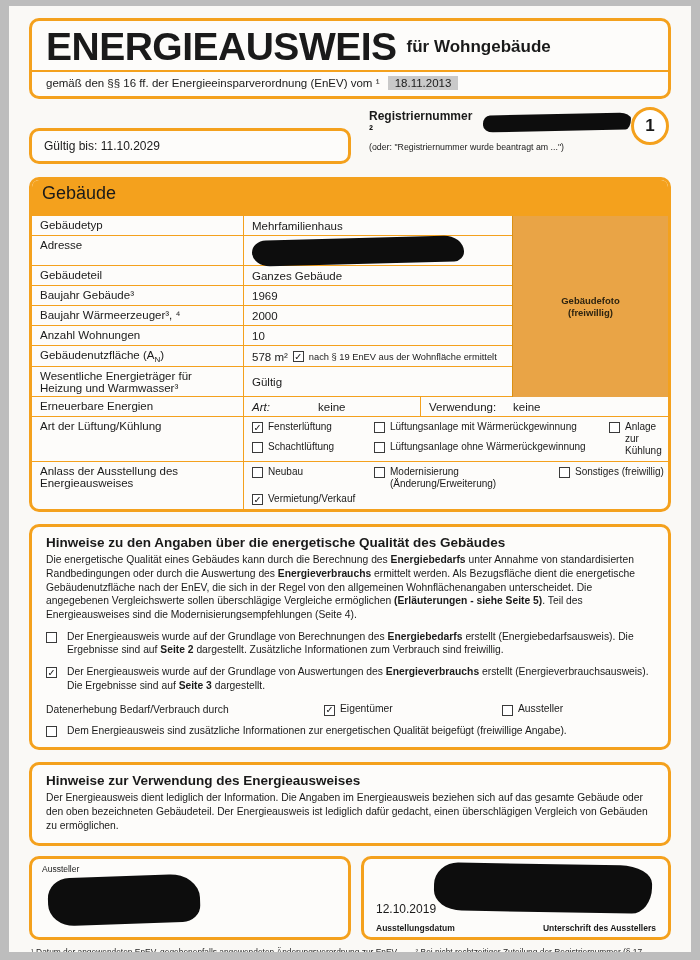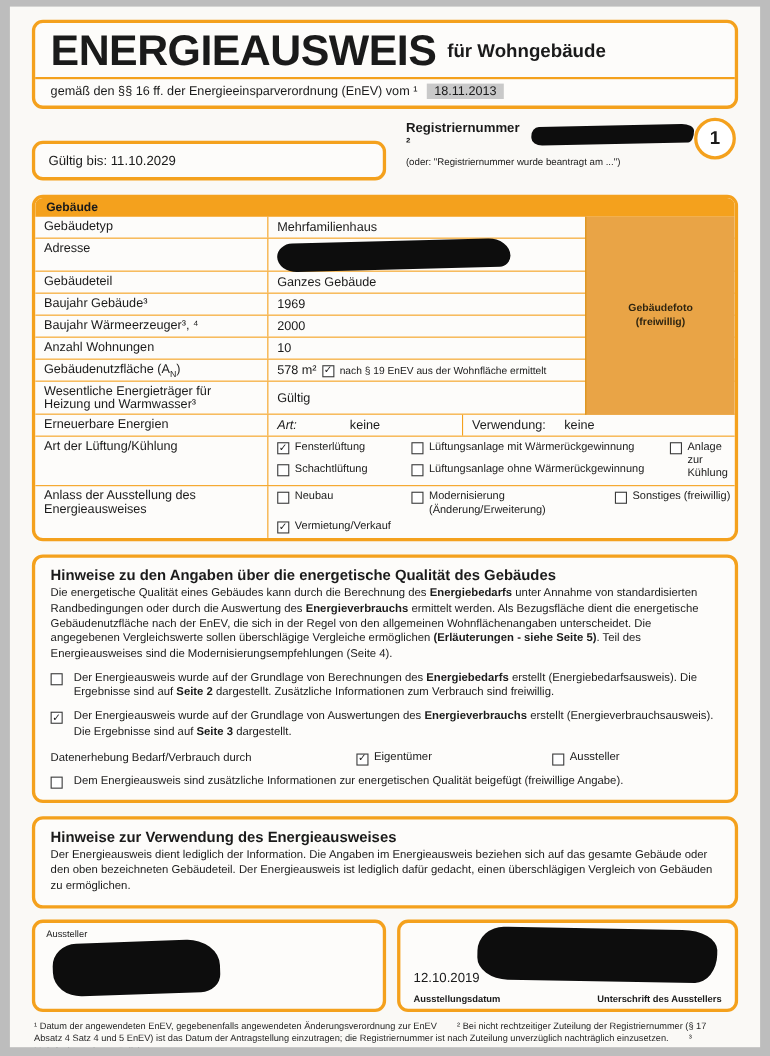--- a/index.html
+++ b/index.html
@@ -40,28 +40,28 @@
   .reg-redact { width:152px; height:17px; margin-left:6px;
     border-radius:10px 16px 8px 14px / 12px 9px 15px 10px; transform:rotate(-1.2deg); }
   .reg-note { font-size:8.8px; margin-top:5px; }
   .page-circle { position:absolute; right:2px; top:0; width:38px; height:38px;
     border:3px solid #F4A11D; border-radius:50%; background:#fff;
     display:flex; align-items:center; justify-content:center;
     font-size:17px; font-weight:700; }
 
   
   .building { margin-top:10px; overflow:hidden; }
-  .section-band { background:#F4A11D; padding:3px 10px 2px 10px; font-weight:700; font-size:11px; border-radius:6px 6px 0 0; }
+  .section-band { background:#F4A11D; padding:3px 10px 12px 10px; font-weight:400; font-size:18px; border-radius:6px 6px 0 0; }
   .brow { display:flex; border-bottom:1px solid #F4A11D; min-height:20px; font-size:11.5px; align-items:stretch; }
   .brow:last-child { border-bottom:none; }
   .lbl { width:212px; padding:3px 8px 2px 8px; border-right:1px solid #F4A11D; flex:none; }
   .val { flex:1; padding:3px 4px 2px 8px; display:flex; align-items:center; gap:5px; }
   .top-rows { position:relative; }
   .top-rows .val { margin-right:136px; }
-  .photo-box { position:absolute; top:0; right:0; bottom:0; width:136px;
+  .photo-box { position:absolute; top:0; right:0; bottom:0; width:156px;
     background:#e9a446; border-left:1px solid #da9013;
     display:flex; flex-direction:column; align-items:center; justify-content:center;
     font-size:9.5px; font-weight:700; color:#2e2410; text-align:center; line-height:1.25; }
   .row-addr { min-height:30px; }
   .addr-redact { width:212px; height:26px; margin:-2px 0;
     border-radius:14px 20px 10px 18px / 12px 16px 10px 14px; transform:rotate(-1.5deg); }
   .row-tall { min-height:30px; }
   .small-note { font-size:9.3px; }
   .cb { display:inline-flex; width:11px; height:11px; border:1px solid #3a3a3a; background:#fff;
     align-items:center; justify-content:center; font-size:9.5px; line-height:1; flex:none; }

